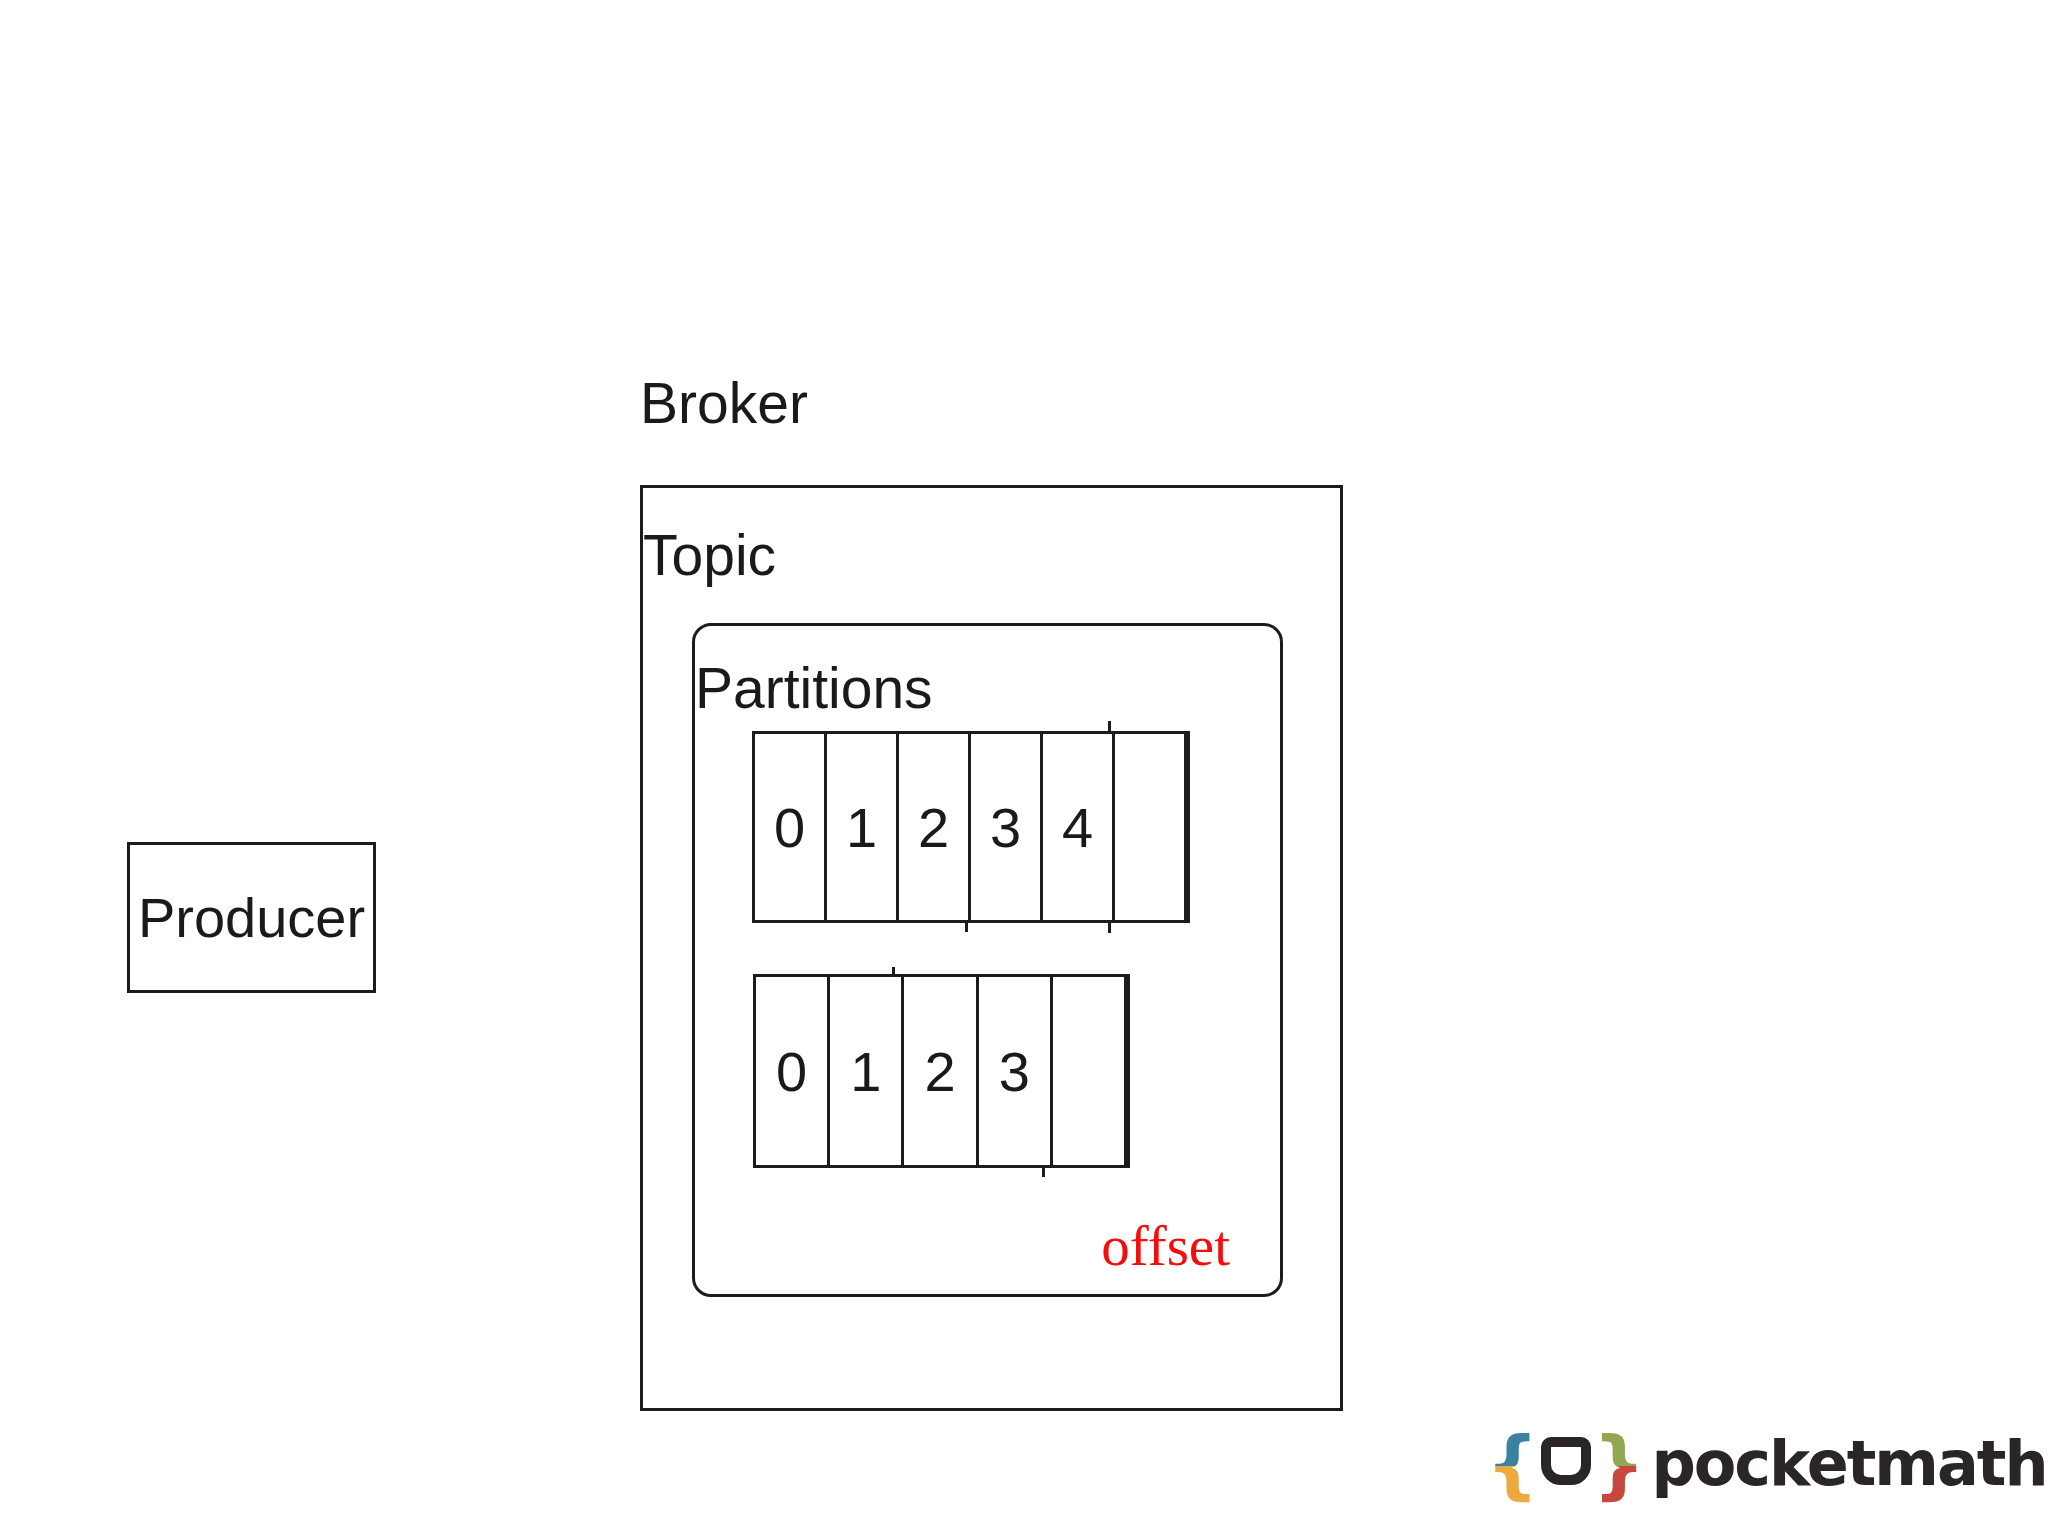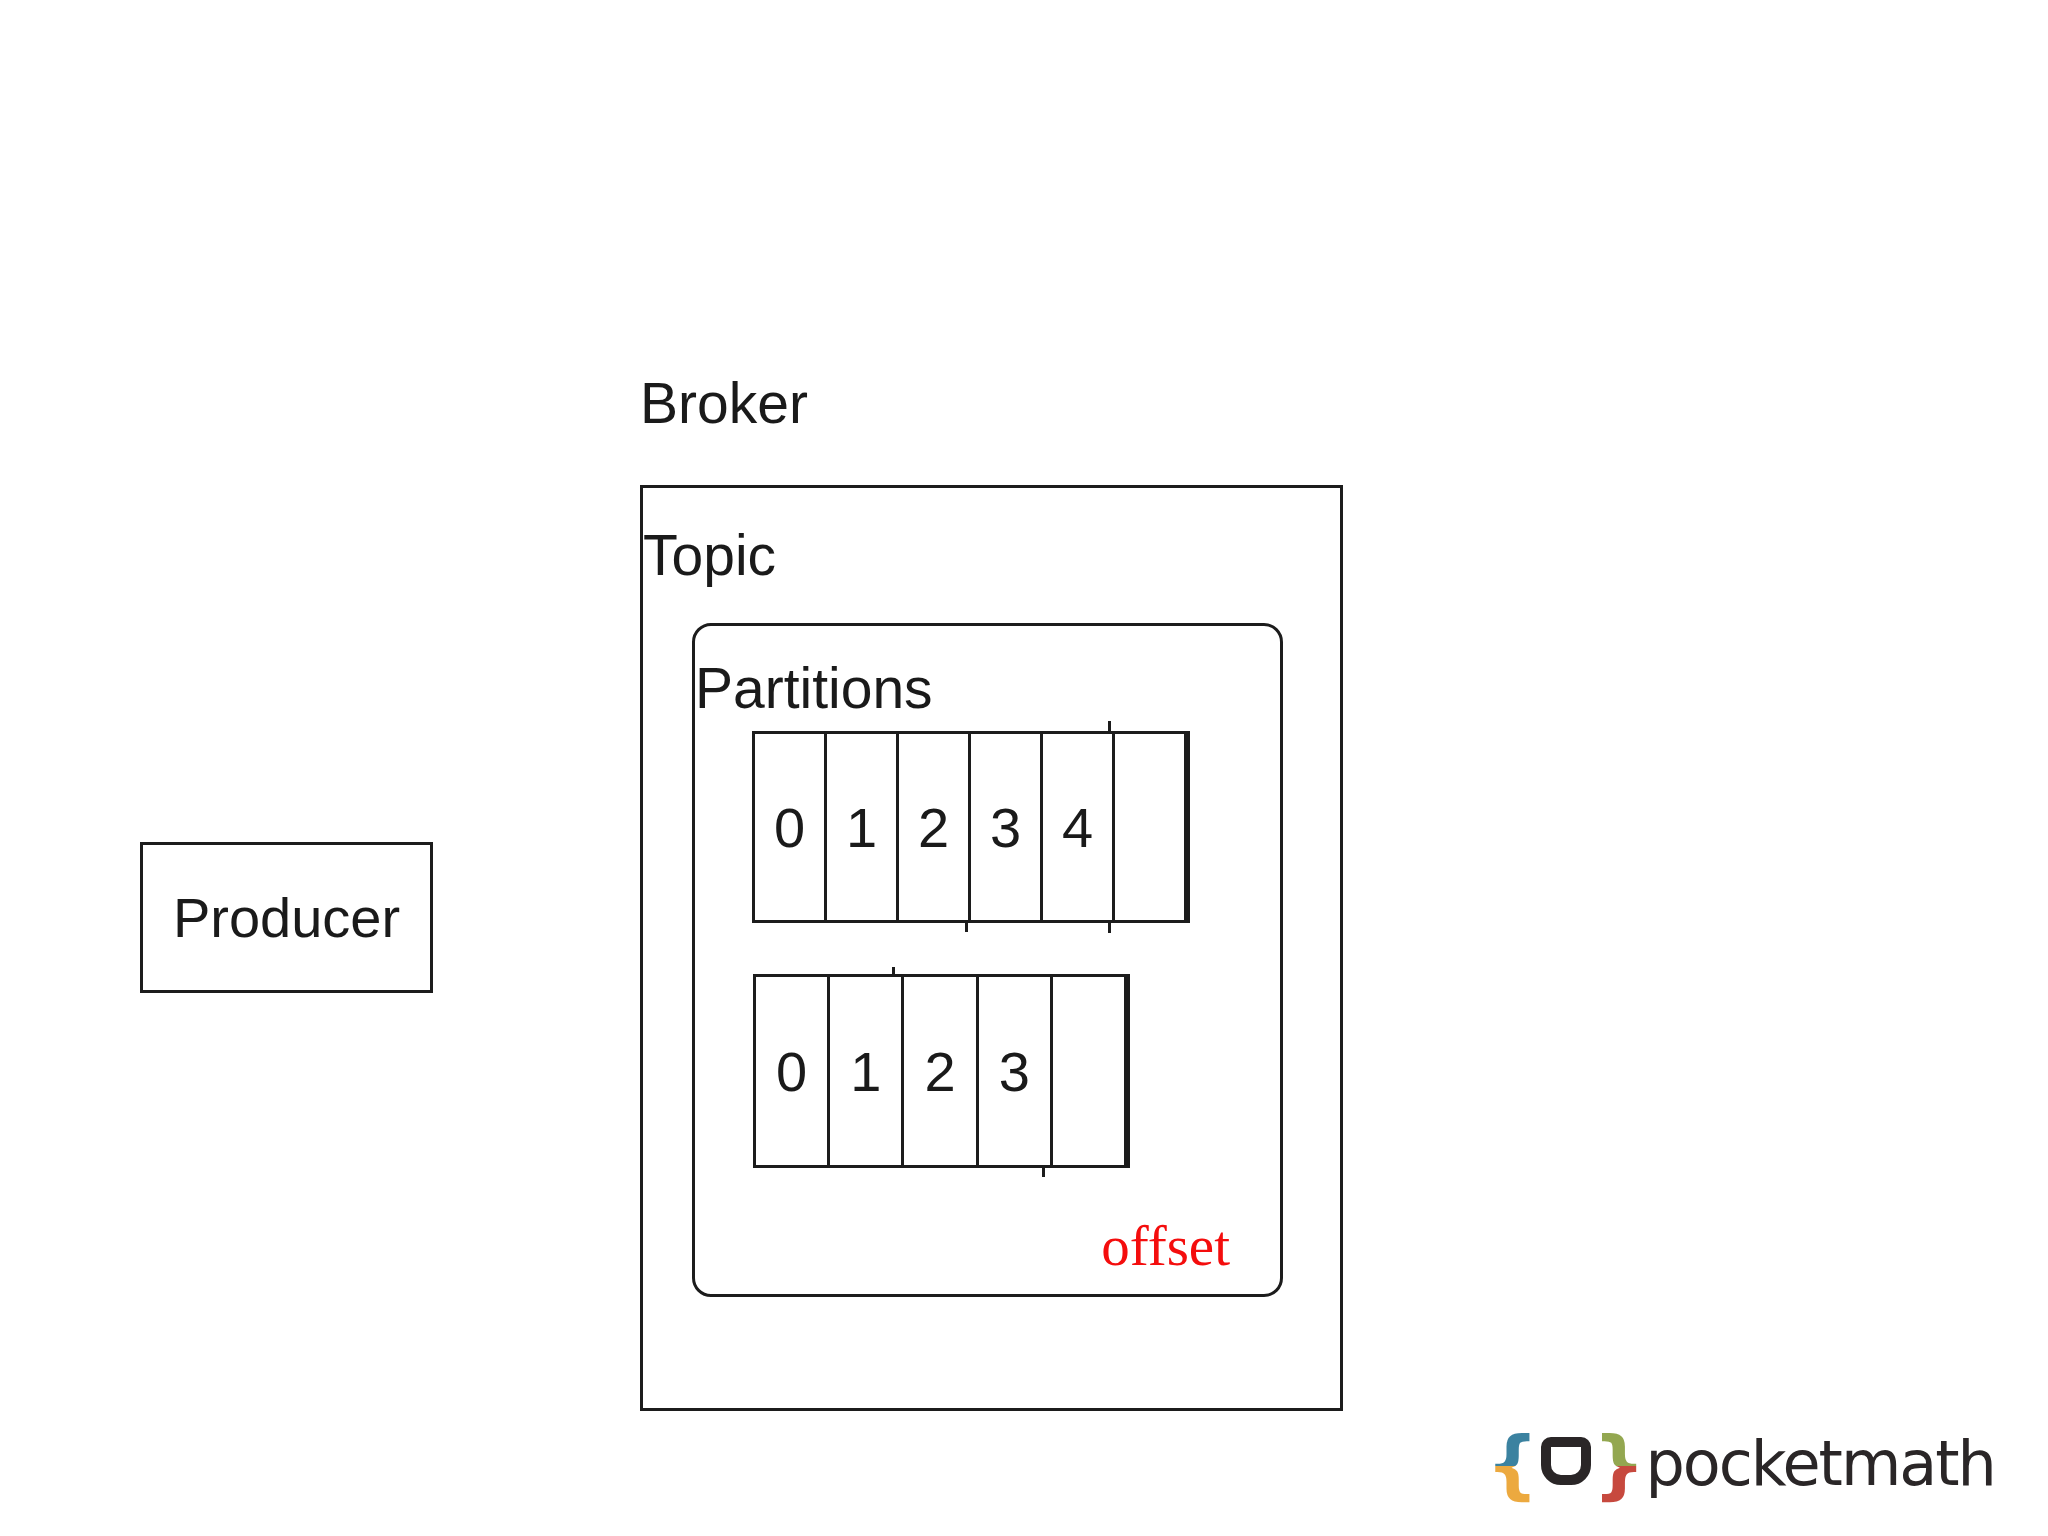--- a/index.html
+++ b/index.html
@@ -24,26 +24,25 @@
     line-height: 62px;
     color: #1a1a1a;
     white-space: nowrap;
   }
   .centered { }
 
   
   .producer-box {
     position: absolute;
     left: 127px; top: 842px;
-    width: 293px; height: 151px;
+    width: 249px; height: 151px;
     border: 3px solid var(--line);
     box-sizing: border-box;
     display: flex; align-items: center; justify-content: center;
     font-size: 56px;
-    margin-left: 13px;
   }
 
   
   .broker-label {
     left: 640px; top: 372px; width: 703px;
   }
   .broker-box {
     position: absolute;
     left: 640px; top: 485px;
     width: 703px; height: 926px;
@@ -128,24 +127,25 @@
   }
   .pocket {
     width: 50px; height: 48px;
     box-sizing: border-box;
     border: 10px solid var(--logo-text);
     border-radius: 10px 10px 20px 20px;
     margin: 0 2px 6px 2px;
   }
   .logo-text {
     font-family: "DejaVu Sans", sans-serif;
-    font-weight: normal;
+    font-weight: bold;
     font-size: 62px;
     letter-spacing: -2px;
     color: var(--logo-text);
+    margin-left: 6px;
     line-height: 100px;
     white-space: nowrap;
   }
 </style>
 </head>
 <body>
 
 <div class="canvas">
 
   <div class="producer-box">

